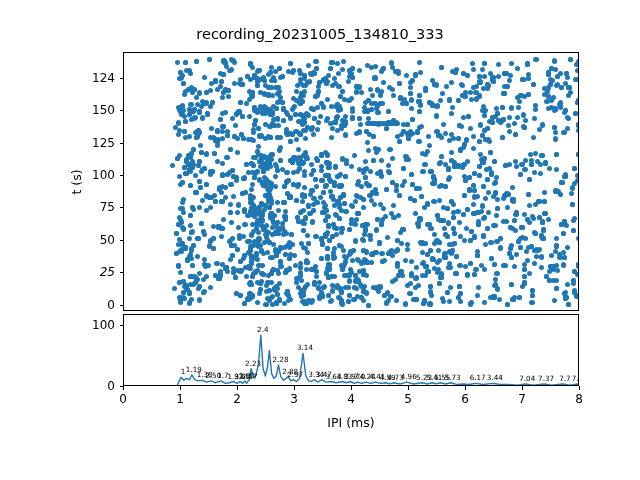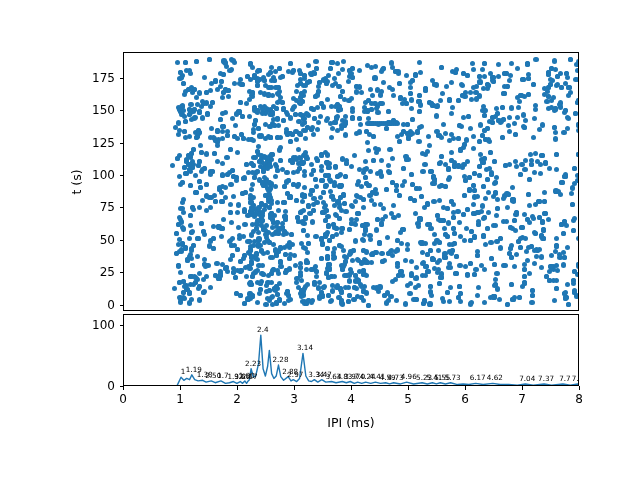--- a/index.html
+++ b/index.html
@@ -133,20 +133,21 @@
     white-space: nowrap;
     transform: translateX(-50%);
     line-height: 1;
   }
 </style>
 </head>
 <body>
 
 <div id="figure">
 
+  <div id="fig-title">recording_20231005_134810_333</div>
 
   <div class="axes" id="axes-raster">
     <div id="scatter-layer">
         <div class="pt" style="left: 374.7px; top: 23.5px;"></div>
         <div class="pt" style="left: 282px; top: 103.5px;"></div>
         <div class="pt" style="left: 206.1px; top: 138.9px;"></div>
         <div class="pt" style="left: 206.3px; top: 70.4px;"></div>
         <div class="pt" style="left: 310.9px; top: 190.5px;"></div>
         <div class="pt" style="left: 143.8px; top: 245.7px;"></div>
         <div class="pt" style="left: 98.5px; top: 122.2px;"></div>
@@ -2758,33 +2759,33 @@
         <div class="pt" style="left: 267.9px; top: 70.6px;"></div>
         <div class="pt" style="left: 269.9px; top: 70.6px;"></div>
         <div class="pt" style="left: 271.9px; top: 70.6px;"></div>
         <div class="pt" style="left: 273.9px; top: 70.6px;"></div>
       </div>
   </div>
   <div id="raster-yticks">
       <div class="tick-mark tick-y" style="left: 119.5px; top: 304.525px;"></div>
       <div class="tick-label tick-label-y" style="left: 61px; top: 304.525px; width: 54px;">0</div>
       <div class="tick-mark tick-y" style="left: 119.5px; top: 272.15px;"></div>
-      <div class="tick-label tick-label-y" style="left: 61px; top: 272.15px; width: 54px;">25</div>
+      <div class="tick-label tick-label-y" style="left: 61px; top: 272.15px; width: 54px; font-style: italic;">25</div>
       <div class="tick-mark tick-y" style="left: 119.5px; top: 239.775px;"></div>
       <div class="tick-label tick-label-y" style="left: 61px; top: 239.775px; width: 54px;">50</div>
       <div class="tick-mark tick-y" style="left: 119.5px; top: 207.4px;"></div>
       <div class="tick-label tick-label-y" style="left: 61px; top: 207.4px; width: 54px;">75</div>
       <div class="tick-mark tick-y" style="left: 119.5px; top: 175.025px;"></div>
       <div class="tick-label tick-label-y" style="left: 61px; top: 175.025px; width: 54px;">100</div>
       <div class="tick-mark tick-y" style="left: 119.5px; top: 142.65px;"></div>
       <div class="tick-label tick-label-y" style="left: 61px; top: 142.65px; width: 54px;">125</div>
       <div class="tick-mark tick-y" style="left: 119.5px; top: 110.275px;"></div>
       <div class="tick-label tick-label-y" style="left: 61px; top: 110.275px; width: 54px;">150</div>
       <div class="tick-mark tick-y" style="left: 119.5px; top: 77.9px;"></div>
-      <div class="tick-label tick-label-y" style="left: 61px; top: 77.9px; width: 54px;">175</div>
+      <div class="tick-label tick-label-y" style="left: 61px; top: 77.9px; width: 54px;">124</div>
     </div>
   <div id="ylabel-t">t (s)</div>
 
   <div class="axes" id="axes-hist">
     <svg id="hist-svg" width="456" height="72">
       <polyline id="hist-line" fill="none" stroke="#1f77b4" stroke-width="1.4" stroke-linejoin="round" stroke-linecap="round" points="0.00,72.00 52.44,72.00 54.15,68.34 57.00,62.24 59.85,65.29 62.70,63.46 65.55,64.68 67.83,59.80 70.68,64.68 74.10,65.90 78.66,65.29 82.08,67.12 87.21,65.90 91.20,67.73 96.90,65.90 101.46,68.34 105.45,67.73 109.44,66.51 112.86,68.34 116.28,66.51 118.56,68.34 120.84,65.90 122.55,68.34 123.69,66.51 125.40,64.68 127.11,53.69 129.39,62.24 131.67,61.02 134.52,48.81 136.80,20.14 139.08,53.69 141.36,61.02 143.64,51.25 145.35,35.39 147.63,58.58 149.91,63.46 152.19,61.02 154.47,50.03 156.75,61.63 159.60,65.29 164.16,61.63 167.01,65.90 169.29,64.68 172.71,66.51 175.56,63.46 178.98,38.44 181.83,61.02 184.68,65.90 187.53,66.51 190.38,64.68 193.80,67.12 197.79,64.68 201.78,67.12 207.48,66.51 212.04,67.73 218.31,66.51 222.30,67.73 226.29,66.51 230.28,68.34 233.70,67.12 237.69,68.34 241.68,67.12 246.81,68.34 251.37,67.12 256.50,68.34 261.63,67.73 265.62,68.95 269.61,67.73 276.45,68.95 282.72,67.12 289.56,68.95 298.11,67.73 303.24,68.95 308.37,67.73 312.36,68.95 316.35,67.73 321.48,68.95 326.61,67.73 333.45,69.56 339.15,68.95 344.85,69.56 351.69,68.34 359.10,69.56 368.79,68.34 376.20,69.56 384.75,69.56 393.30,70.17 401.28,68.95 409.26,70.17 420.09,68.95 427.50,70.17 438.90,68.95 446.31,70.17 453.72,68.95 456.00,70.17"></polyline>
     </svg>
     <div id="hist-annotations">
         <div class="peak-label" style="left: 59px; top: 53.2373px;">1</div>
         <div class="peak-label" style="left: 69.83px; top: 50.7966px;">1.19</div>
@@ -2811,21 +2812,21 @@
         <div class="peak-label" style="left: 243.68px; top: 58.1186px;">4.24</div>
         <div class="peak-label" style="left: 253.37px; top: 58.1186px;">4.41</div>
         <div class="peak-label" style="left: 263.63px; top: 58.7288px;">4.59</div>
         <div class="peak-label" style="left: 271.61px; top: 58.7288px;">4.73</div>
         <div class="peak-label" style="left: 284.72px; top: 58.1186px;">4.96</div>
         <div class="peak-label" style="left: 300.11px; top: 58.7288px;">5.23</div>
         <div class="peak-label" style="left: 310.37px; top: 58.7288px;">5.41</div>
         <div class="peak-label" style="left: 318.35px; top: 58.7288px;">5.55</div>
         <div class="peak-label" style="left: 328.61px; top: 58.7288px;">5.73</div>
         <div class="peak-label" style="left: 353.69px; top: 59.339px;">6.17</div>
-        <div class="peak-label" style="left: 370.79px; top: 59.339px;">4.62</div>
+        <div class="peak-label" style="left: 370.79px; top: 59.339px;">3.44</div>
         <div class="peak-label" style="left: 403.28px; top: 59.9492px;">7.04</div>
         <div class="peak-label" style="left: 422.09px; top: 59.9492px;">7.37</div>
         <div class="peak-label" style="left: 440.9px; top: 59.9492px;">7.7</div>
         <div class="peak-label" style="left: 455.72px; top: 59.9492px;">7.96</div>
       </div>
   </div>
   <div id="hist-yticks">
       <div class="tick-mark tick-y" style="left: 119.5px; top: 386px;"></div>
       <div class="tick-label tick-label-y" style="left: 61px; top: 386px; width: 54px;">0</div>
       <div class="tick-mark tick-y" style="left: 119.5px; top: 324.983px;"></div>

